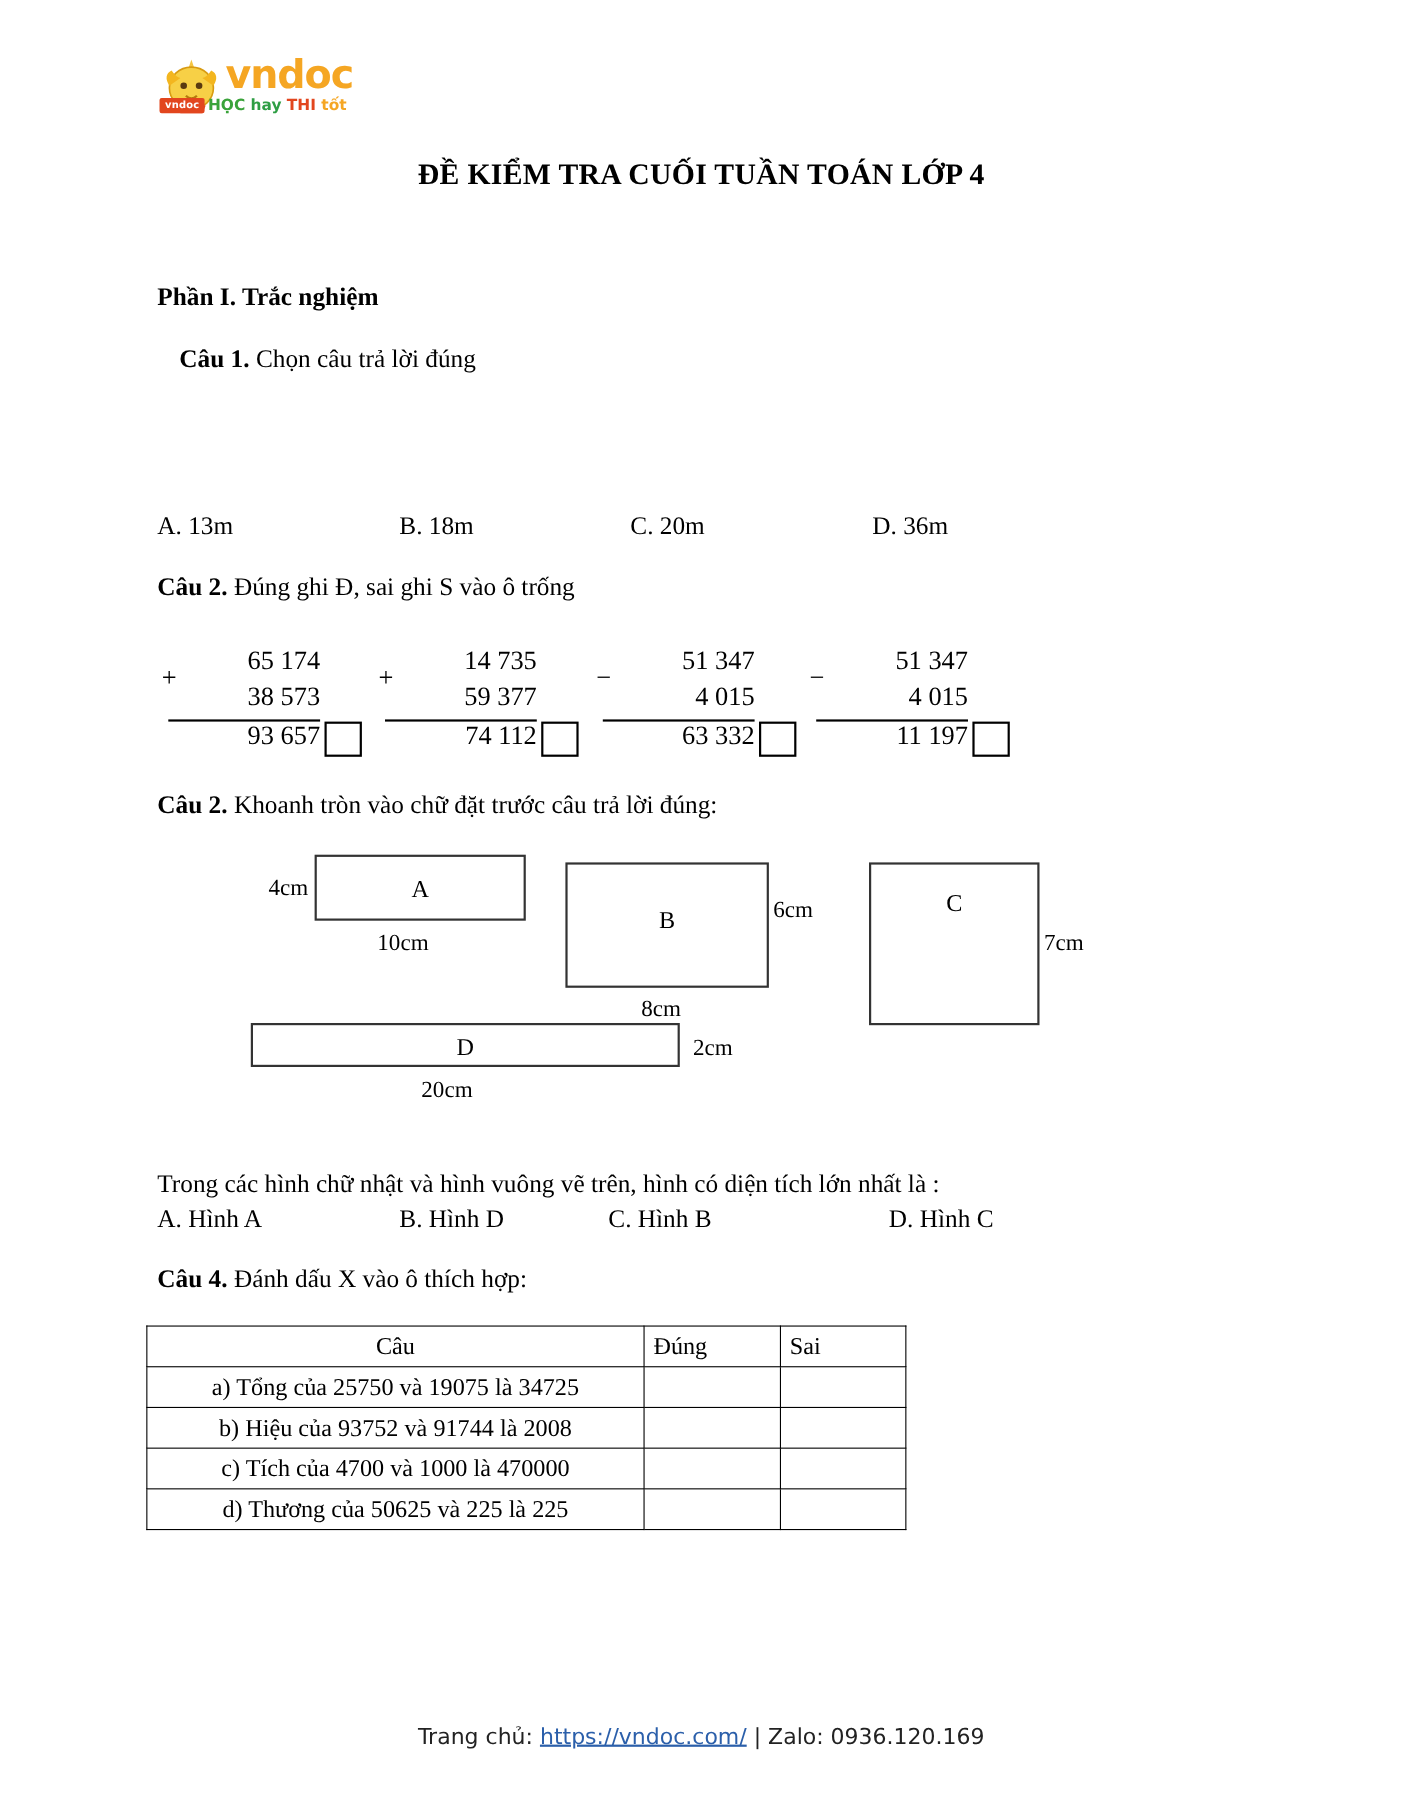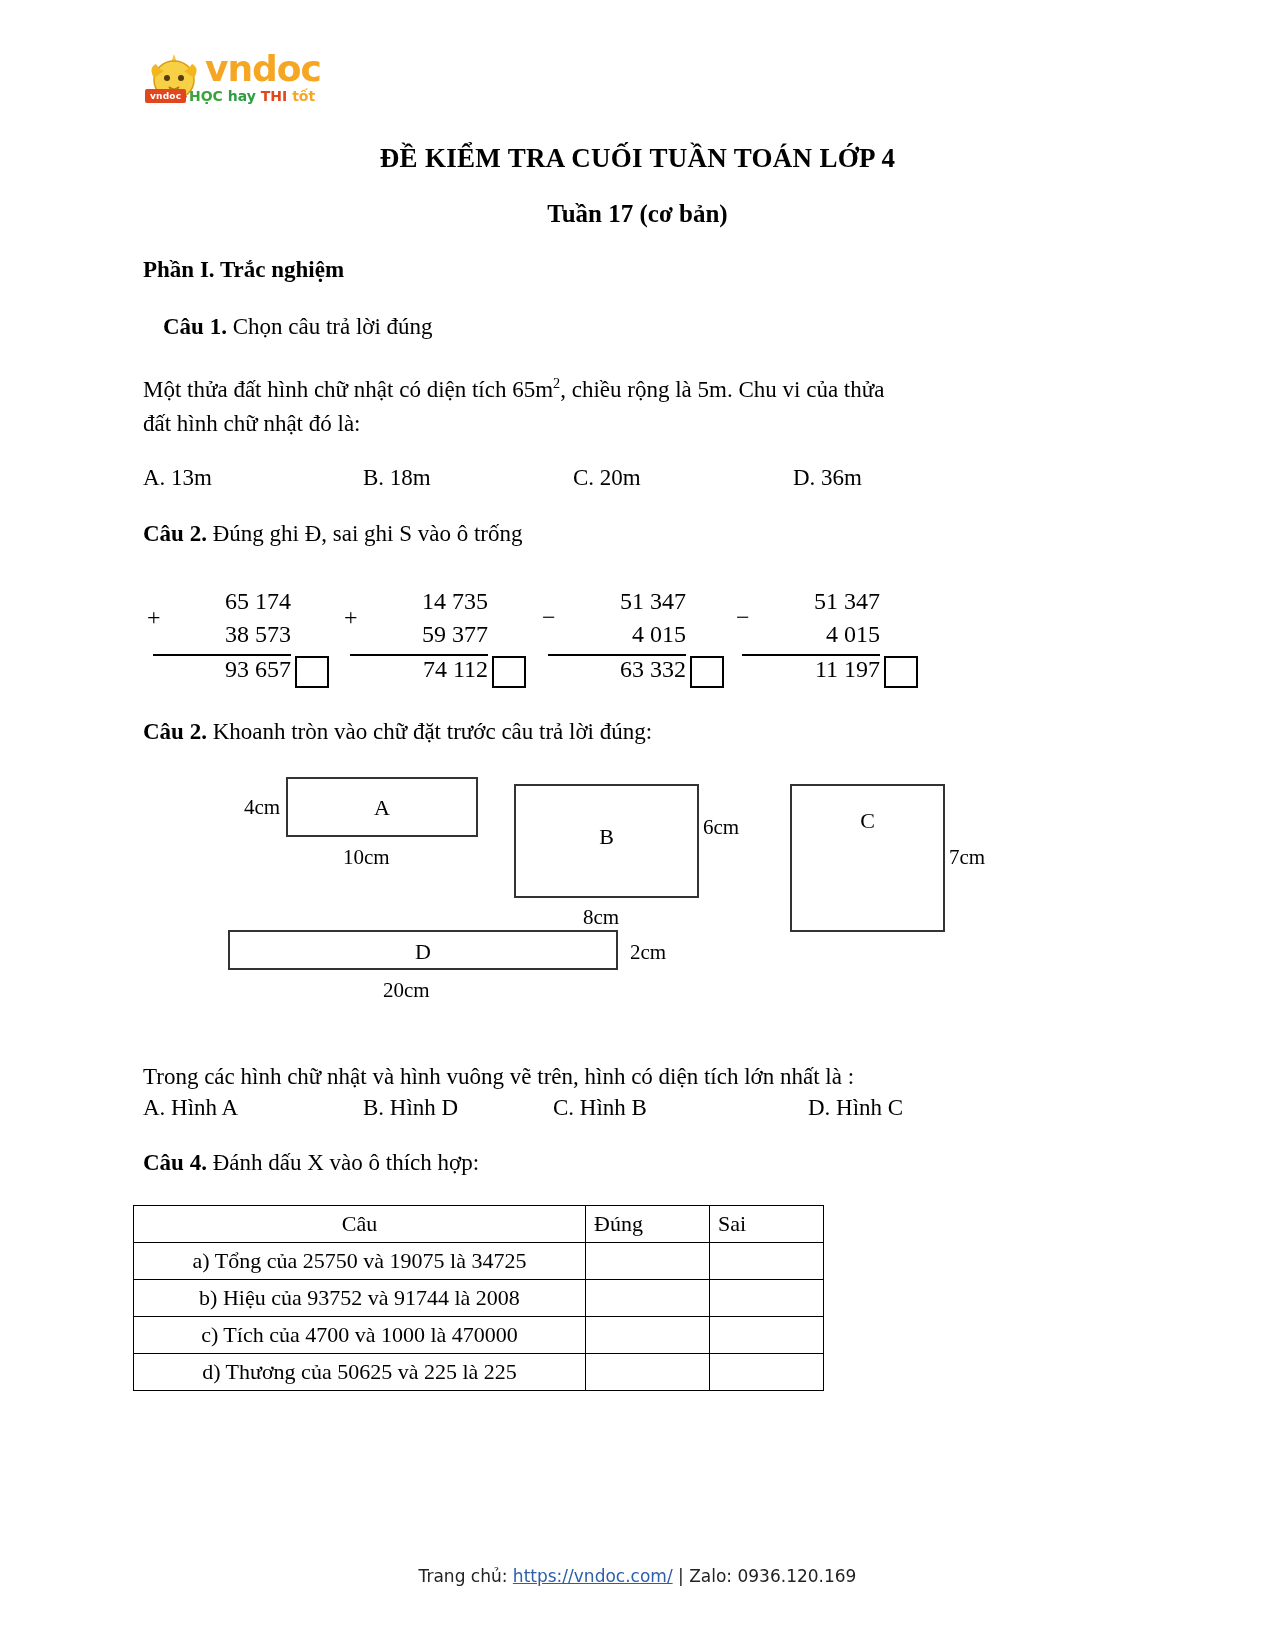--- a/index.html
+++ b/index.html
@@ -217,21 +217,21 @@
   .tbl .c-dung  { width: 124px; }
   .tbl .c-sai   { width: 114px; }
 
   
   .footer {
     position: absolute;
     left: 0; right: 0;
     top: 1566px;
     text-align: center;
     font-family: "DejaVu Sans", "Liberation Sans", sans-serif;
-    font-size: 17px;
+    font-size: 20px;
     color: #222;
   }
   .footer a {
     color: #2b5faa;
     text-decoration: underline;
   }
   sup { font-size: 0.62em; vertical-align: super; }
 </style>
 </head>
 <body>
@@ -253,33 +253,28 @@
     <div class="logo-word">vndoc</div>
     <div class="logo-tag">
       <span class="tag-hoc">HỌC</span>
       <span class="tag-hay">hay</span>
       <span class="tag-thi">THI</span>
       <span class="tag-tot">tốt</span>
     </div>
   </div>
 
   <div class="doc-title">ĐỀ KIỂM TRA CUỐI TUẦN TOÁN LỚP 4</div>
-  <div class="doc-subtitle">Tuần 17 (cơ bản)</div>
 
   <div class="blk bold" style="top:253px;">Phần I. Trắc nghiệm</div>
 
   <div class="blk" style="top:310px;margin-left:20px;">
     <span class="q-label">Câu 1.</span>
     <span>Chọn câu trả lời đúng</span>
   </div>
 
-  <div class="blk" style="top:366px; width:900px;">
-    <span>Một thửa đất hình chữ nhật có diện tích 65m</span><sup>2</sup><span>, chiều rộng là 5m. Chu vi của thửa</span>
-    <div>đất hình chữ nhật đó là:</div>
-  </div>
 
   <div class="opts" style="top:465px;">
     <span style="left:0px;">A. 13m</span>
     <span style="left:220px;">B. 18m</span>
     <span style="left:430px;">C. 20m</span>
     <span style="left:650px;">D. 36m</span>
   </div>
 
   <div class="blk" style="top:517px;">
     <span class="q-label">Câu 2.</span>

